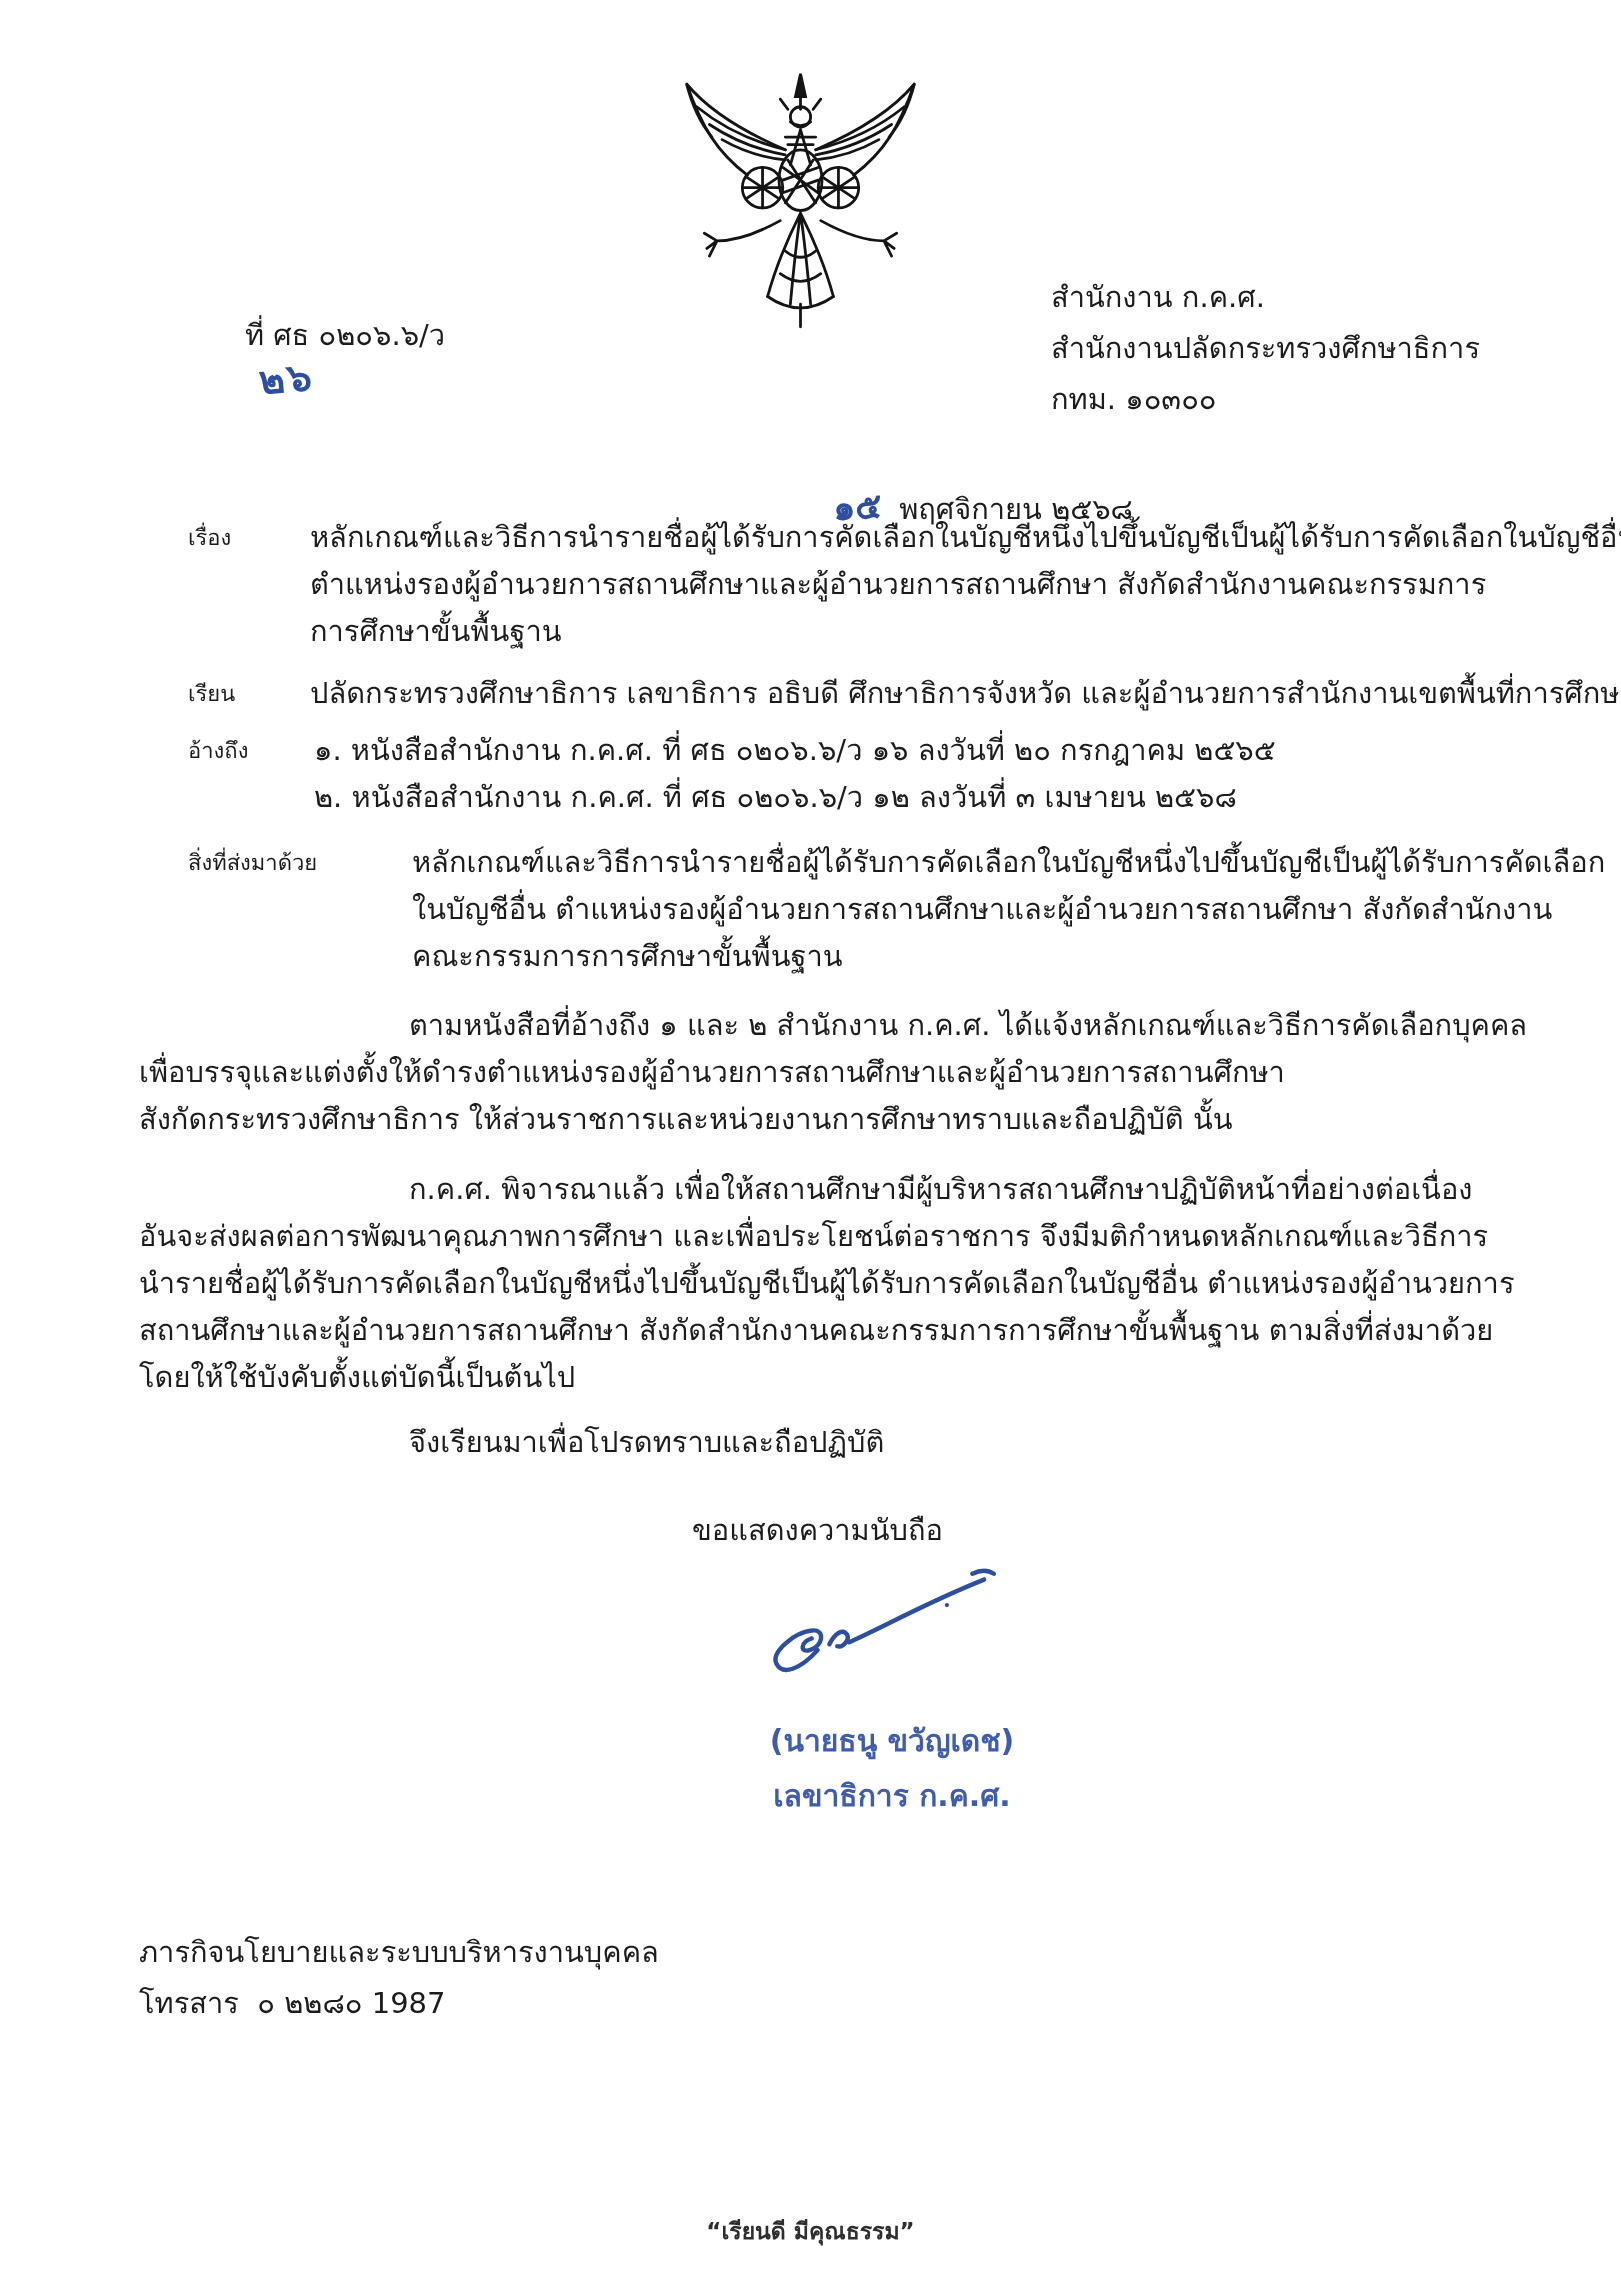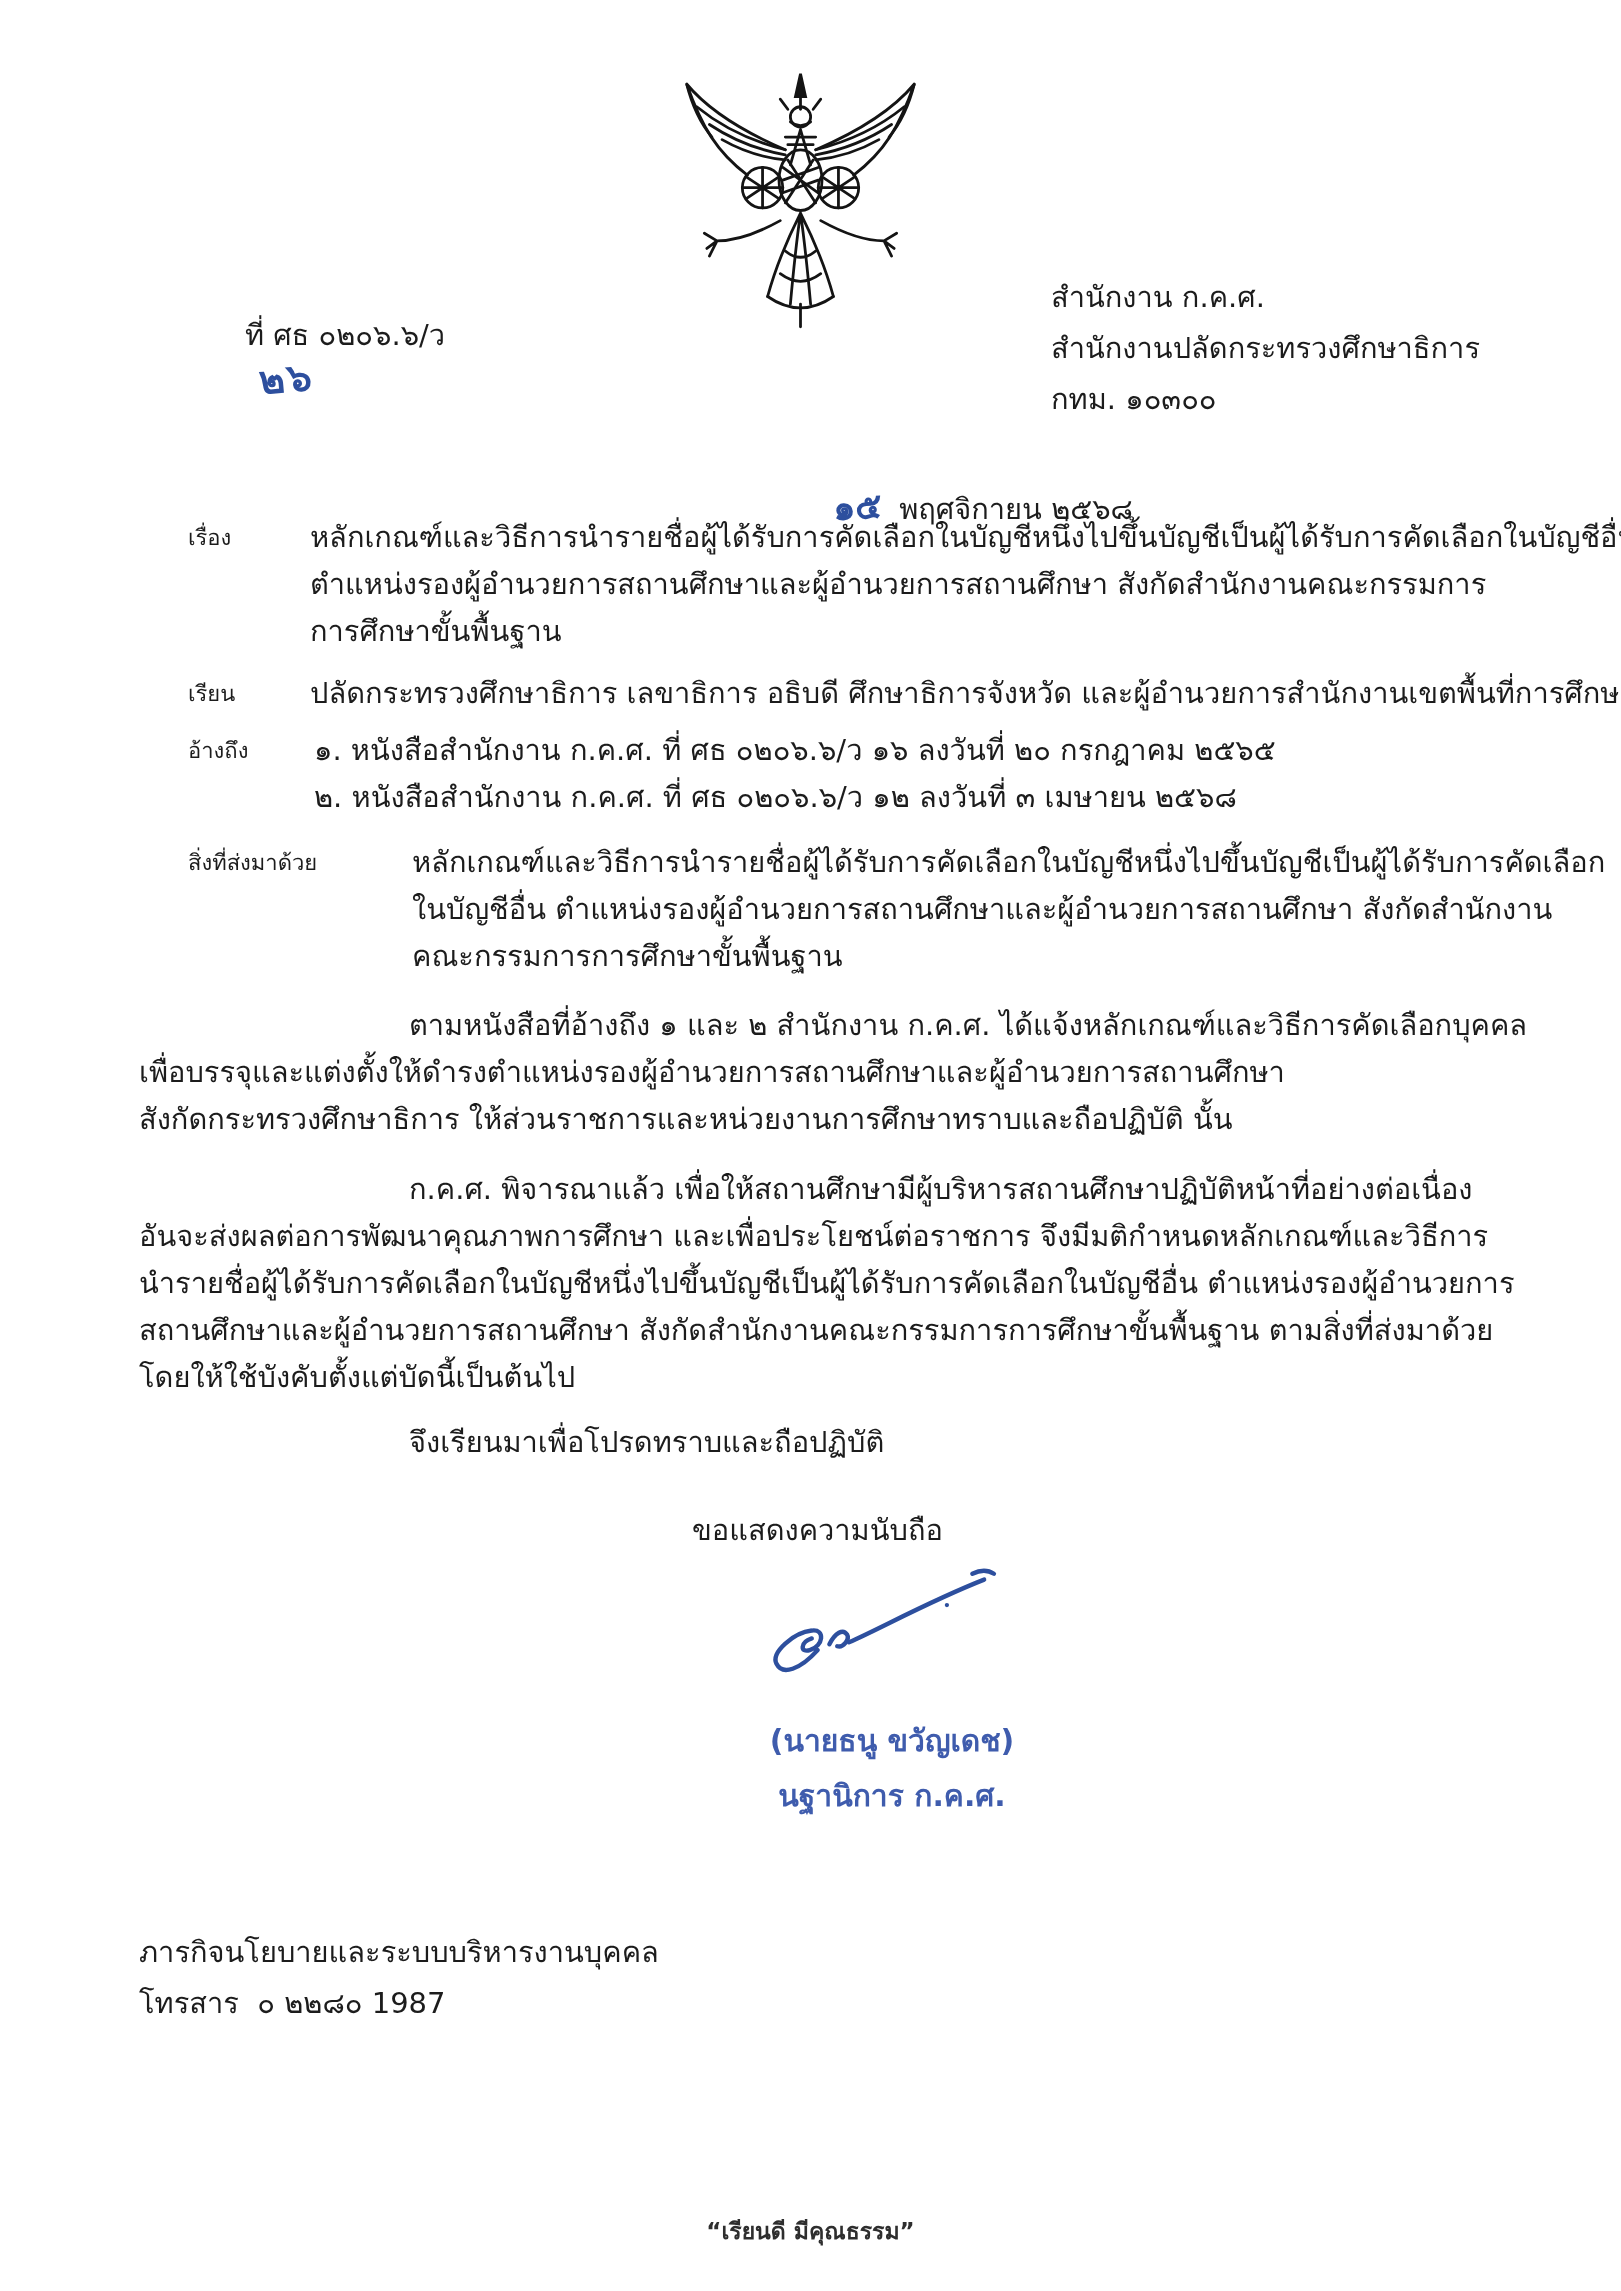--- a/index.html
+++ b/index.html
@@ -147,21 +147,21 @@
     <svg width="284" height="147" viewBox="0 0 290 150" fill="none" stroke="#2d4f9e" stroke-width="4.5" stroke-linecap="round">
       <path d="M66 92 C48 112 30 118 24 106 C18 94 42 74 60 72 C74 70 72 88 58 92 C48 95 48 84 60 80"></path>
       <path d="M78 86 C84 74 92 70 96 76 C99 81 92 90 86 88"></path>
       <path d="M98 84 C130 70 180 42 236 20"></path>
       <path d="M224 14 C232 10 240 10 246 14"></path>
       <circle cx="198" cy="46" r="2.2" fill="#2d4f9e" stroke="none"></circle>
     </svg>
   </div>
 
   <div class="abs center-col blue-print" style="left:706px; top:1717px; width:372px;">(นายธนู  ขวัญเดช)</div>
-  <div class="abs center-col blue-print" style="left:706px; top:1772px; width:372px;">นฐานิการ ก.ค.ศ.</div>
+  <div class="abs center-col blue-print" style="left:706px; top:1772px; width:372px;">เลขาธิการ ก.ค.ศ.</div>
 
   <div class="abs" style="left:139px; top:1927px;">
     <div class="footer-line">ภารกิจนโยบายและระบบบริหารงานบุคคล</div>
     <div class="footer-line">โทรสาร  ๐ ๒๒๘๐ 1987</div>
   </div>
 
   <div class="abs center-col motto" style="left:0; top:2213px; width:1621px;">“เรียนดี มีคุณธรรม”</div>
 
 </div>
 

